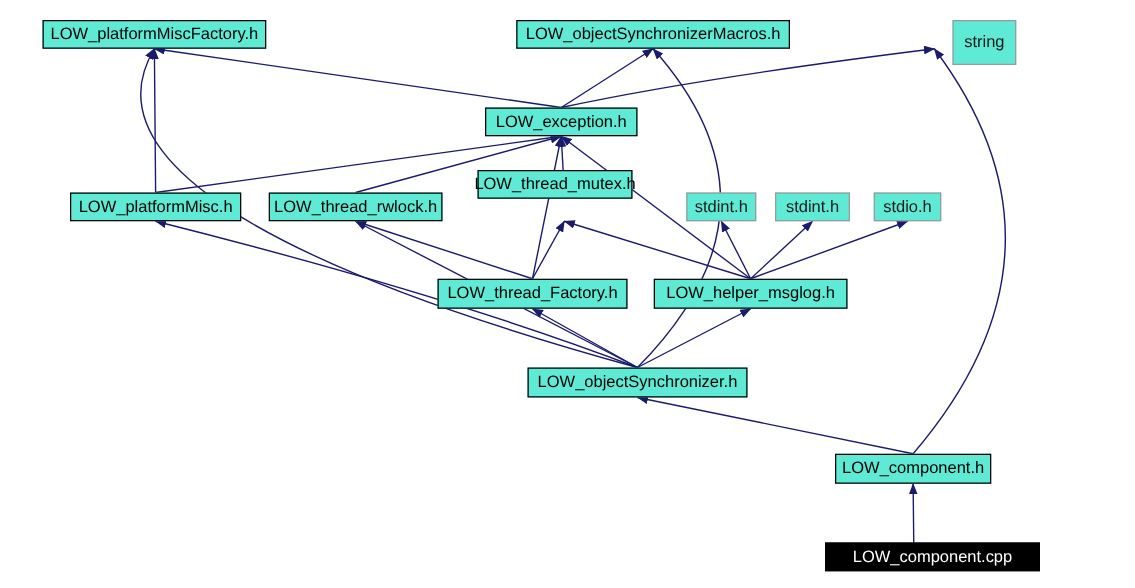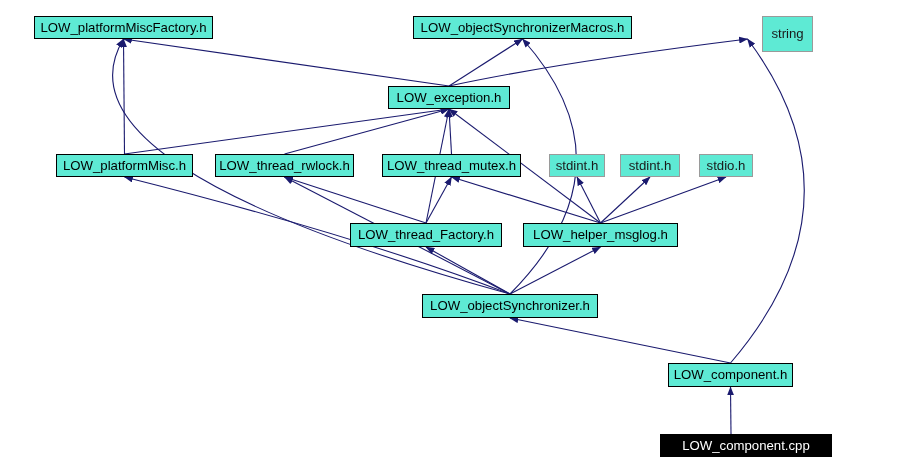--- a/index.html
+++ b/index.html
@@ -101,21 +101,21 @@
       </div>
       <div class="node" style="left: 388px; top: 86px; width: 122px; height: 23px;">
         <span class="node-label">LOW_exception.h</span>
       </div>
       <div class="node" style="left: 56px; top: 154px; width: 137px; height: 23px;">
         <span class="node-label">LOW_platformMisc.h</span>
       </div>
       <div class="node" style="left: 215px; top: 154px; width: 139px; height: 23px;">
         <span class="node-label">LOW_thread_rwlock.h</span>
       </div>
-      <div class="node" style="left: 382px; top: 154px; width: 139px; height: 23px;">
+      <div class="node" style="left: 382px; top: 136px; width: 124px; height: 23px;">
         <span class="node-label">LOW_thread_mutex.h</span>
       </div>
       <div class="node sys" style="left: 549px; top: 154px; width: 56px; height: 23px;">
         <span class="node-label">stdint.h</span>
       </div>
       <div class="node sys" style="left: 620px; top: 154px; width: 60px; height: 23px;">
         <span class="node-label">stdint.h</span>
       </div>
       <div class="node sys" style="left: 699px; top: 154px; width: 54px; height: 23px;">
         <span class="node-label">stdio.h</span>

